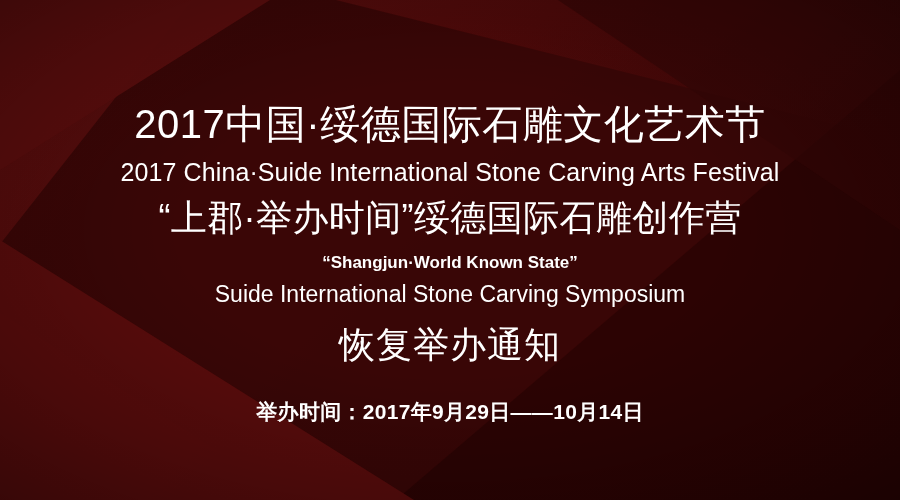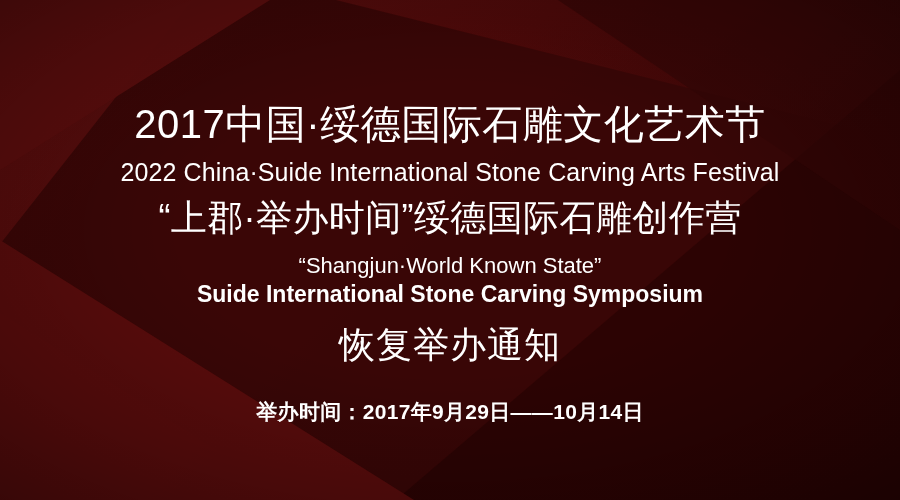--- a/index.html
+++ b/index.html
@@ -129,33 +129,33 @@
     letter-spacing: 0.4px;
     line-height: 1.08;
     white-space: nowrap;
   }
 
   .line-sub-en1 {
     position: absolute;
     top: 253px;
     left: 0;
     right: 0;
-    font-size: 22px;
-    font-weight: 400;
+    font-size: 17px;
+    font-weight: 700;
     line-height: 1.15;
     white-space: nowrap;
   }
 
   .line-sub-en2 {
     position: absolute;
     top: 281px;
     left: 0;
     right: 0;
     font-size: 23px;
-    font-weight: 700;
+    font-weight: 400;
     line-height: 1.15;
     white-space: nowrap;
   }
 
   .line-notice {
     position: absolute;
     top: 325px;
     left: 0;
     right: 0;
     font-size: 36px;
@@ -187,21 +187,21 @@
   <div class="bg-layer bg-facet-right"></div>
   <div class="bg-layer bg-facet-topright"></div>
   <div class="bg-layer bg-facet-left"></div>
   <div class="bg-layer bg-facet-bottomleft"></div>
   <div class="bg-layer bg-vignette"></div>
 
   <div class="content">
 
     <div class="line-main-cn">2017中国·绥德国际石雕文化艺术节</div>
 
-    <div class="line-main-en">2022 China·Suide International Stone Carving Arts Festival</div>
+    <div class="line-main-en">2017 China·Suide International Stone Carving Arts Festival</div>
 
     <div class="line-sub-cn">“上郡·举办时间”绥德国际石雕创作营</div>
 
     <div class="line-sub-en1">“Shangjun·World Known State”</div>
 
     <div class="line-sub-en2">Suide International Stone Carving Symposium</div>
 
     <div class="line-notice">恢复举办通知</div>
 
     <div class="line-date">举办时间：2017年9月29日——10月14日</div>

